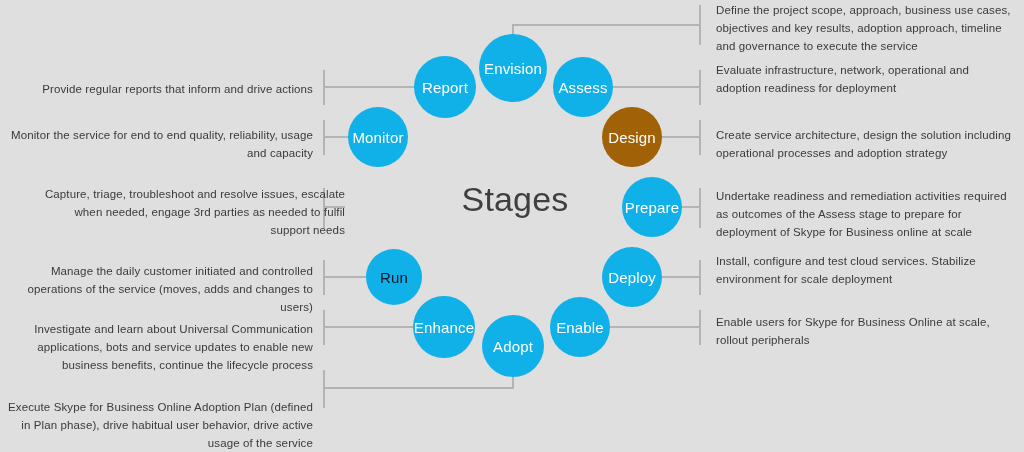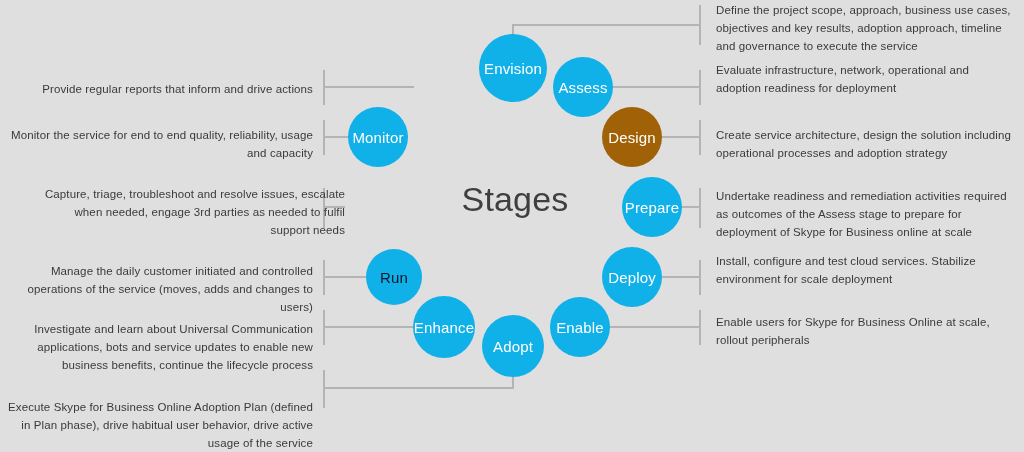--- a/index.html
+++ b/index.html
@@ -139,20 +139,23 @@
   </div>
   <div class="stage" style="left: 413px; top: 296px; width: 62px; height: 62px; background: rgb(16, 176, 232); color: rgb(255, 255, 255);">
     <span>Enhance</span>
   </div>
   <div class="stage" style="left: 366px; top: 249px; width: 56px; height: 56px; background: rgb(16, 176, 232); color: #0f172a;">
     <span>Run</span>
   </div>
   <div class="stage" style="left: 348px; top: 107px; width: 60px; height: 60px; background: rgb(16, 176, 232); color: rgb(255, 255, 255);">
     <span>Monitor</span>
   </div>
+  <div class="stage" style="left: 414px; top: 56px; width: 62px; height: 62px; background: rgb(16, 176, 232); color: rgb(255, 255, 255);">
+    <span>Report</span>
+  </div>
 
   <div class="desc desc-right" style="top: 2px; color: rgb(58, 58, 58);">Define the project scope, approach, business use cases, objectives and key results, adoption approach, timeline and governance to execute the service</div>
   <div class="desc desc-right" style="top: 62px; color: rgb(58, 58, 58);">Evaluate infrastructure, network, operational and adoption readiness for deployment</div>
   <div class="desc desc-right" style="top: 127px; color: rgb(58, 58, 58);">Create service architecture, design the solution including operational processes and adoption strategy</div>
   <div class="desc desc-right" style="top: 188px; color: rgb(58, 58, 58);">Undertake readiness and remediation activities required as outcomes of the Assess stage to prepare for deployment of Skype for Business online at scale</div>
   <div class="desc desc-right" style="top: 253px; color: rgb(58, 58, 58);">Install, configure and test cloud services. Stabilize environment for scale deployment</div>
   <div class="desc desc-right" style="top: 314px; color: rgb(58, 58, 58);">Enable users for Skype for Business Online at scale, rollout peripherals</div>
 
   <div class="desc desc-left" style="top: 81px; color: rgb(58, 58, 58);">Provide regular reports that inform and drive actions</div>
   <div class="desc desc-left" style="top: 127px; color: rgb(58, 58, 58);">Monitor the service for end to end quality, reliability, usage and capacity</div>

